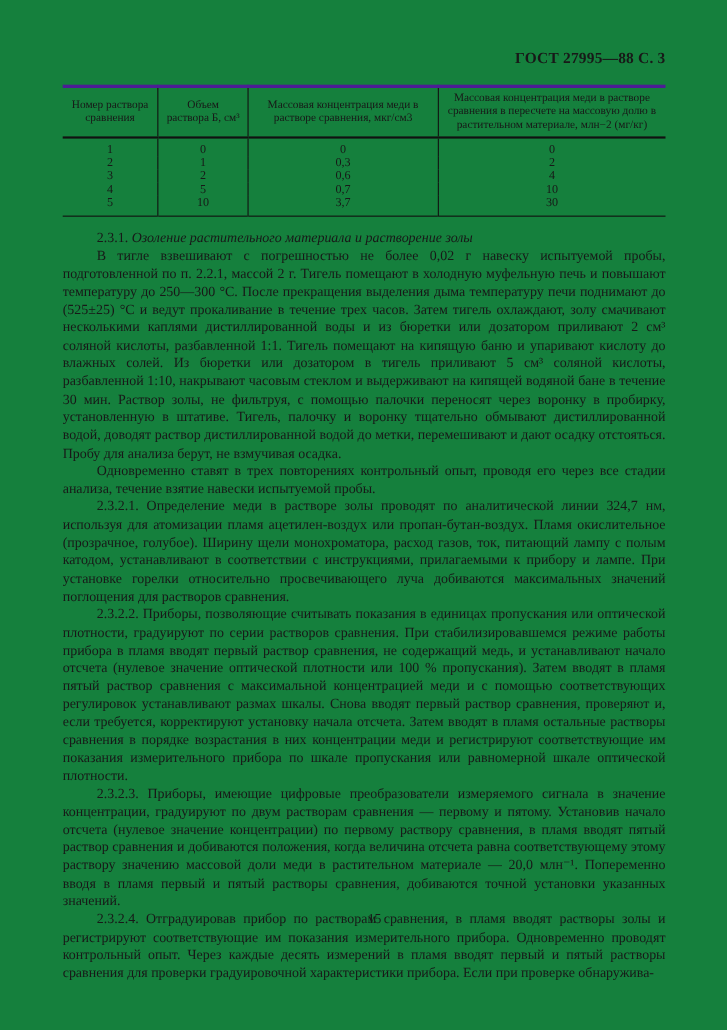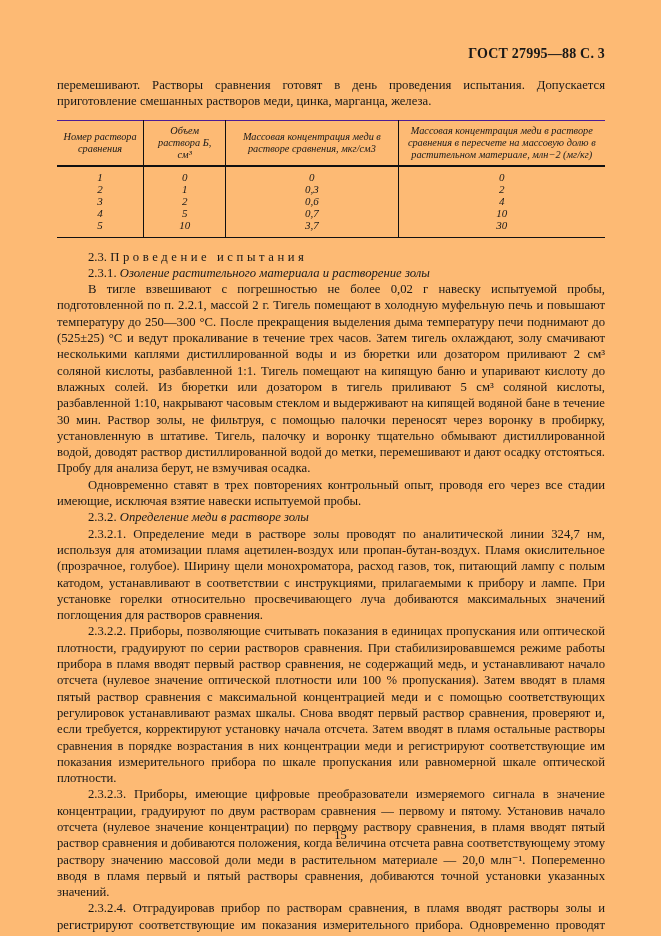--- a/index.html
+++ b/index.html
@@ -1,21 +1,21 @@
 <!DOCTYPE html>
 <html><head>
 <meta charset="utf-8">
 <style>
   html, body { margin: 0; padding: 0; background: #e8e8e8; }
   .page {
     position: relative;
     width: 661px;
     height: 936px;
     margin: 0 auto;
-    background: #fdba74;
+    background: #15803d;
     color: #181818;
     font-family: "Liberation Serif", "DejaVu Serif", serif;
     overflow: hidden;
     box-sizing: border-box;
     padding: 46px 56px 0 57px;
   }
   .gost-header {
     text-align: right;
     font-weight: bold;
     font-size: 14px;
@@ -28,23 +28,22 @@
     font-size: 12.7px;
     line-height: 16.3px;
     text-align: justify;
     text-indent: 0;
   }
   table.ref-table {
     width: 100%;
     border-collapse: collapse;
     margin-top: 10px;
     table-layout: fixed;
-    border-top: 1px solid #4c1d95;
+    border-top: 3px solid #4c1d95;
     border-bottom: 1.5px solid #111;
-    font-style: italic;
   }
   table.ref-table th {
     font-weight: normal;
     font-size: 10.3px;
     line-height: 12px;
     text-align: center;
     vertical-align: middle;
     padding: 4px 6px;
     border-bottom: 2.5px solid #111;
   }
@@ -86,21 +85,20 @@
     padding-left: 20px;
   }
 </style>
 </head>
 <body>
 
 <div class="page">
 
   <div class="gost-header">ГОСТ 27995—88 С. 3</div>
 
-  <p class="intro-para">перемешивают. Растворы сравнения готовят в день проведения испытания. Допускается приготовление смешанных растворов меди, цинка, марганца, железа.</p>
 
   <table class="ref-table">
     <thead>
       <tr>
         <th class="col1">Номер раствора сравнения</th>
         <th class="col2">Объем раствора Б, см³</th>
         <th class="col3">Массовая концентрация меди в растворе сравнения, мкг/см3</th>
         <th class="col4">Массовая концентрация меди в растворе сравнения в пересчете на массовую долю в растительном материале, млн−2 (мг/кг)</th>
       </tr>
     </thead>
@@ -132,28 +130,26 @@
       <tr>
         <td>5</td>
         <td>10</td>
         <td>3,7</td>
         <td>30</td>
       </tr>
     </tbody>
   </table>
 
   <div class="body-text">
-    <p><span>2.3.</span> <span class="spread-title">Проведение испытания</span></p>
 
     <p><span>2.3.1.</span> <span class="italic-title">Озоление растительного материала и растворение золы</span></p>
 
     <p>В тигле взвешивают с погрешностью не более 0,02 г навеску испытуемой пробы, подготовленной по п. 2.2.1, массой 2 г. Тигель помещают в холодную муфельную печь и повышают температуру до 250—300 °С. После прекращения выделения дыма температуру печи поднимают до (525±25) °С и ведут прокаливание в течение трех часов. Затем тигель охлаждают, золу смачивают несколькими каплями дистиллированной воды и из бюретки или дозатором приливают 2 см³ соляной кислоты, разбавленной 1:1. Тигель помещают на кипящую баню и упаривают кислоту до влажных солей. Из бюретки или дозатором в тигель приливают 5 см³ соляной кислоты, разбавленной 1:10, накрывают часовым стеклом и выдерживают на кипящей водяной бане в течение 30 мин. Раствор золы, не фильтруя, с помощью палочки переносят через воронку в пробирку, установленную в штативе. Тигель, палочку и воронку тщательно обмывают дистиллированной водой, доводят раствор дистиллированной водой до метки, перемешивают и дают осадку отстояться. Пробу для анализа берут, не взмучивая осадка.</p>
-    <p>Одновременно ставят в трех повторениях контрольный опыт, проводя его через все стадии имеющие, исключая взятие навески испытуемой пробы.</p>
+    <p>Одновременно ставят в трех повторениях контрольный опыт, проводя его через все стадии анализа, течение взятие навески испытуемой пробы.</p>
 
-    <p><span>2.3.2.</span> <span class="italic-title">Определение меди в растворе золы</span></p>
 
     <p>2.3.2.1. Определение меди в растворе золы проводят по аналитической линии 324,7 нм, используя для атомизации пламя ацетилен-воздух или пропан-бутан-воздух. Пламя окислительное (прозрачное, голубое). Ширину щели монохроматора, расход газов, ток, питающий лампу с полым катодом, устанавливают в соответствии с инструкциями, прилагаемыми к прибору и лампе. При установке горелки относительно просвечивающего луча добиваются максимальных значений поглощения для растворов сравнения.</p>
     <p>2.3.2.2. Приборы, позволяющие считывать показания в единицах пропускания или оптической плотности, градуируют по серии растворов сравнения. При стабилизировавшемся режиме работы прибора в пламя вводят первый раствор сравнения, не содержащий медь, и устанавливают начало отсчета (нулевое значение оптической плотности или 100 % пропускания). Затем вводят в пламя пятый раствор сравнения с максимальной концентрацией меди и с помощью соответствующих регулировок устанавливают размах шкалы. Снова вводят первый раствор сравнения, проверяют и, если требуется, корректируют установку начала отсчета. Затем вводят в пламя остальные растворы сравнения в порядке возрастания в них концентрации меди и регистрируют соответствующие им показания измерительного прибора по шкале пропускания или равномерной шкале оптической плотности.</p>
     <p>2.3.2.3. Приборы, имеющие цифровые преобразователи измеряемого сигнала в значение концентрации, градуируют по двум растворам сравнения — первому и пятому. Установив начало отсчета (нулевое значение концентрации) по первому раствору сравнения, в пламя вводят пятый раствор сравнения и добиваются положения, когда величина отсчета равна соответствующему этому раствору значению массовой доли меди в растительном материале — 20,0 млн⁻¹. Попеременно вводя в пламя первый и пятый растворы сравнения, добиваются точной установки указанных значений.</p>
     <p>2.3.2.4. Отградуировав прибор по растворам сравнения, в пламя вводят растворы золы и регистрируют соответствующие им показания измерительного прибора. Одновременно проводят контрольный опыт. Через каждые десять измерений в пламя вводят первый и пятый растворы сравнения для проверки градуировочной характеристики прибора. Если при проверке обнаружива-</p>
   </div>
 
   <div class="page-number">15</div>
 
 </div>

